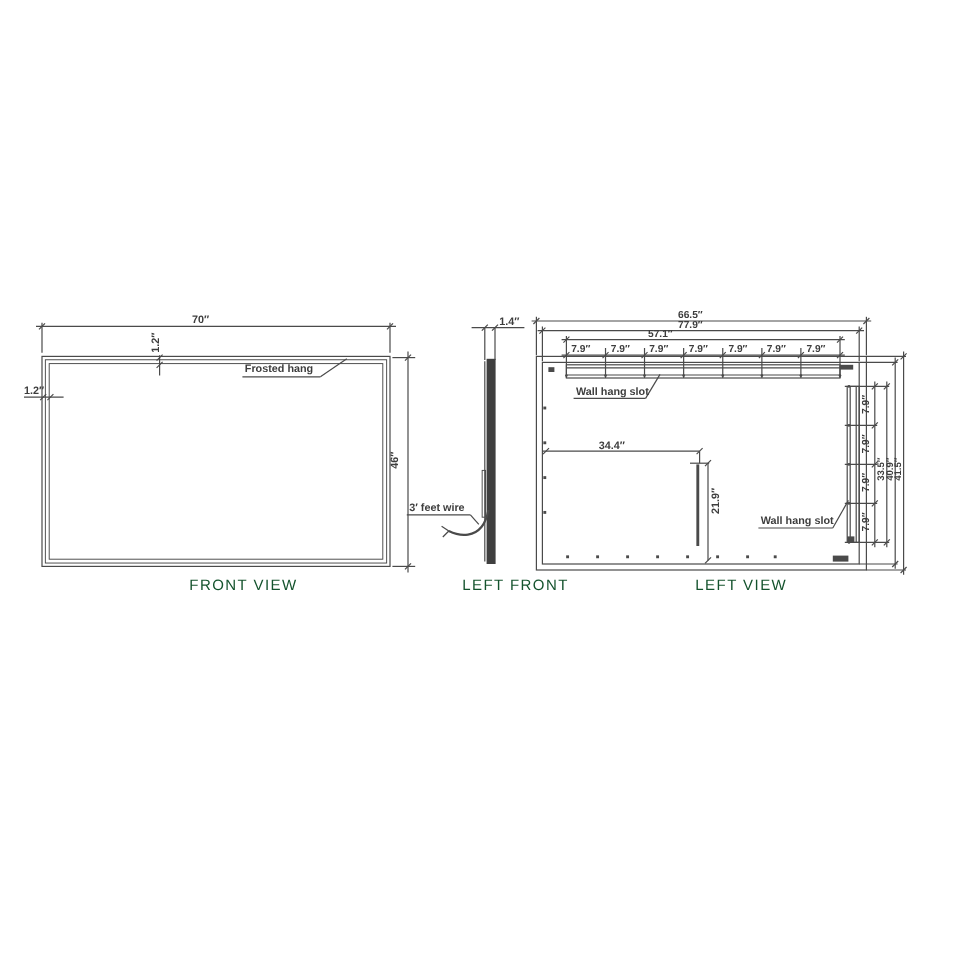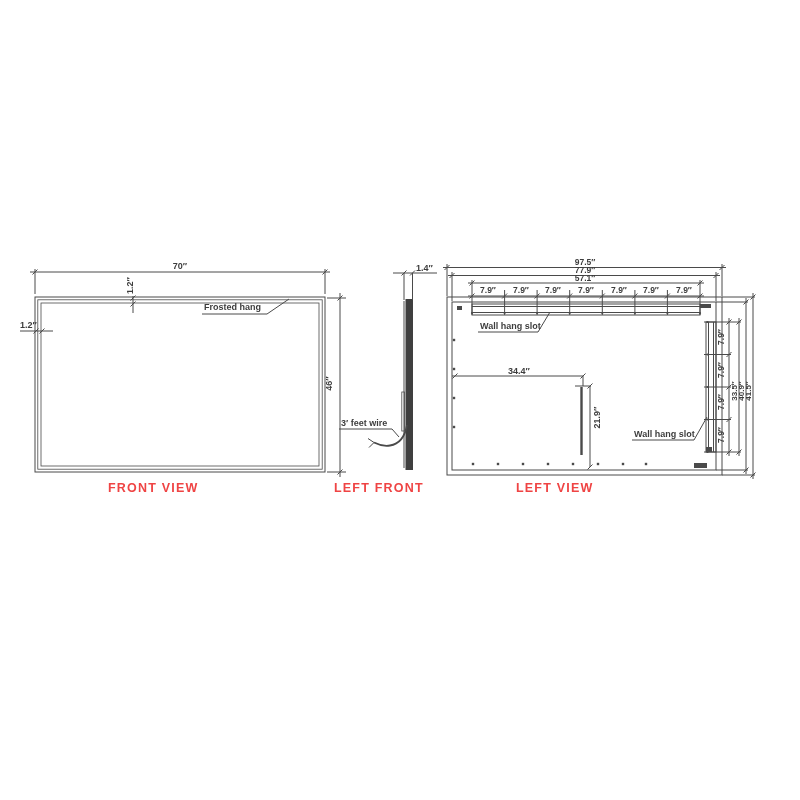--- a/index.html
+++ b/index.html
@@ -9,24 +9,24 @@
   svg line, svg rect, svg path, svg polyline{stroke:#4a4a4a;fill:none;stroke-width:1;}
   svg .fillD{fill:#3f3f3f;stroke:none;}
   svg .dot{fill:#4a4a4a;stroke:none;}
   svg .thick{stroke-width:2.4;}
   svg .wire{stroke-width:1.8;}
   svg .thin{stroke-width:0.8;}
   .lbl{position:absolute;color:#3d3d3d;font-size:9px;font-weight:700;
        white-space:nowrap;line-height:9px;}
   .s{font-size:8.5px;line-height:8px;}
   .xs{font-size:8px;line-height:8px;}
-  .ctr{text-align:center;}
+  .ctr{text-align:left;}
   .rot{transform:rotate(-90deg);transform-origin:center;text-align:center;}
-  .cap{position:absolute;color:#ef4444;font-size:12.5px;font-weight:700;
-       letter-spacing:1.2px;text-align:left;white-space:nowrap;width:140px;}
+  .cap{position:absolute;color:#14532d;font-size:12.5px;font-weight:400;
+       letter-spacing:1.2px;text-align:right;white-space:nowrap;width:140px;}
 </style>
 </head>
 <body>
 
 <div id="stage">
 
   <svg id="linework" width="800" height="800" viewBox="0 0 800 800">
 
     <g>
       <rect x="35" y="297" width="290" height="175"></rect>
@@ -235,23 +235,23 @@
   <div class="lbl rot ctr" style="left:118px;top:281px;width:24px">1.2″</div>
   <div class="lbl" style="left:20px;top:321px">1.2″</div>
   <div class="lbl rot ctr" style="left:317px;top:379px;width:24px">46″</div>
   <div class="lbl" style="left:204px;top:303px">Frosted hang</div>
   <div class="cap" style="left:108px;top:481px">FRONT VIEW</div>
 
   <div class="lbl" style="left:416px;top:264px">1.4″</div>
   <div class="lbl" style="left:341px;top:419px">3′ feet wire</div>
   <div class="cap" style="left:334px;top:481px">LEFT FRONT</div>
 
-  <div class="lbl s ctr" style="left:565px;top:258px;width:40px">97.5″</div>
+  <div class="lbl s ctr" style="left:565px;top:258px;width:40px">66.5″</div>
   <div class="lbl s ctr" style="left:565px;top:266px;width:40px">77.9″</div>
-  <div class="lbl s ctr" style="left:565px;top:274px;width:40px">57.1″</div>
+  <div class="lbl s ctr" style="left:540px;top:274px;width:40px">57.1″</div>
 
   <div class="lbl s ctr" style="left:476px;top:286px;width:24px">7.9″</div>
   <div class="lbl s ctr" style="left:509px;top:286px;width:24px">7.9″</div>
   <div class="lbl s ctr" style="left:541px;top:286px;width:24px">7.9″</div>
   <div class="lbl s ctr" style="left:574px;top:286px;width:24px">7.9″</div>
   <div class="lbl s ctr" style="left:607px;top:286px;width:24px">7.9″</div>
   <div class="lbl s ctr" style="left:639px;top:286px;width:24px">7.9″</div>
   <div class="lbl s ctr" style="left:672px;top:286px;width:24px">7.9″</div>
 
   <div class="lbl" style="left:480px;top:322px">Wall hang slot</div>

